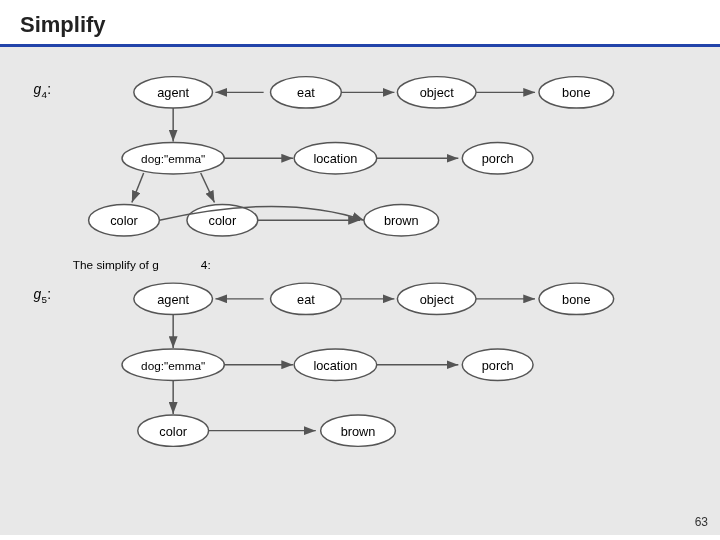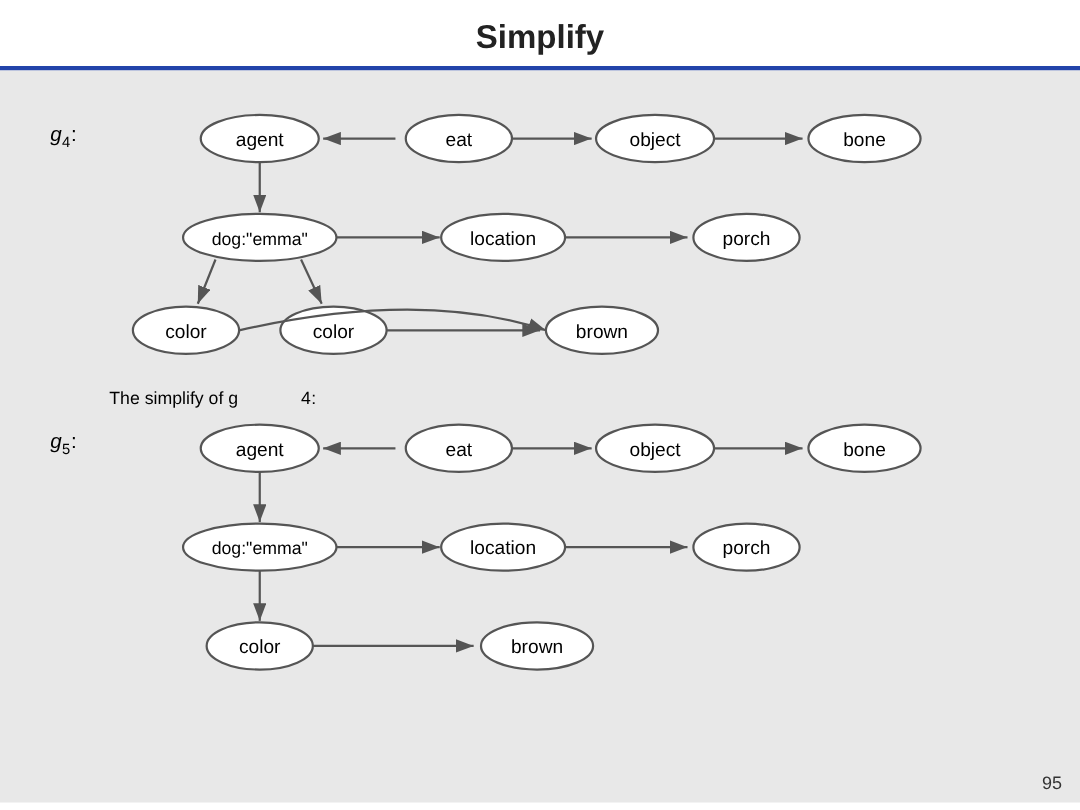--- a/index.html
+++ b/index.html
@@ -5,21 +5,20 @@
     * { margin: 0; padding: 0; box-sizing: border-box; }
     body {
       width: 720px;
       height: 540px;
       background: #fff;
       font-family: Arial, sans-serif;
       overflow: hidden;
     }
     .header {
       padding: 12px 20px 6px 20px;
-      text-align: center;
     }
     .header h1 {
       font-size: 22px;
       font-weight: bold;
       color: #222;
     }
     .blue-line {
       height: 3px;
       background: #2244aa;
       margin: 0 0 0 0;
@@ -158,14 +157,14 @@
     <ellipse cx="338" cy="382" rx="38" ry="16" fill="white" stroke="#555" stroke-width="1.5"></ellipse>
     <text x="338" y="387" text-anchor="middle" font-size="13">brown</text>
 
     <defs>
       <marker id="arrowhead" markerWidth="8" markerHeight="6" refX="8" refY="3" orient="auto">
         <polygon points="0 0, 8 3, 0 6" fill="#555"></polygon>
       </marker>
     </defs>
 
   </svg>
-  <div class="page-num">95</div>
+  <div class="page-num">63</div>
 </div>
 
 </body></html>

